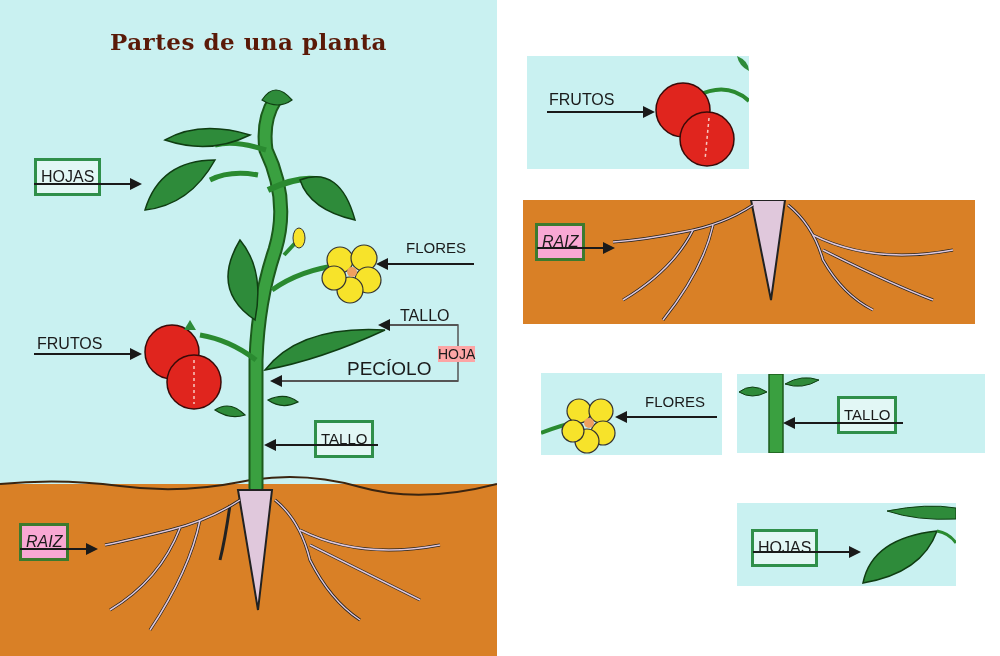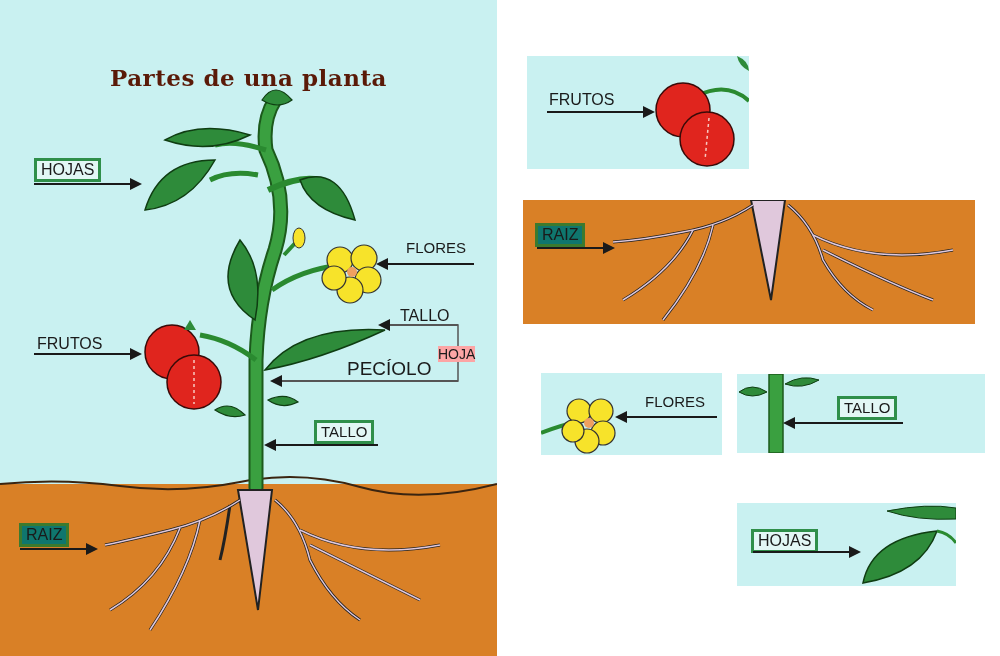--- a/index.html
+++ b/index.html
@@ -1,22 +1,22 @@
 <!DOCTYPE html>
 <html><head>
 <meta charset="utf-8">
 <style>
   html,body{margin:0;padding:0;}
   body{width:1000px;height:656px;position:relative;background:#ffffff;overflow:hidden;font-family:"Liberation Sans",sans-serif;}
   .panel{position:absolute;left:0;top:0;width:497px;height:656px;background:#c9f1f1;overflow:hidden;}
-  .title{position:absolute;left:0;width:497px;top:28px;text-align:center;font-family:"DejaVu Serif",serif;font-weight:bold;font-size:23px;color:#5a1a08;letter-spacing:0.5px;margin-top:36px;}
+  .title{position:absolute;left:0;width:497px;top:28px;text-align:center;font-family:"DejaVu Serif",serif;font-weight:bold;font-size:23px;color:#5a1a08;letter-spacing:0.5px;}
   .soil{position:absolute;left:0;top:484px;width:497px;height:172px;background:#d98026;}
   .lbl{position:absolute;font-size:16px;color:#1a1a1a;line-height:16px;}
-  .boxed{border:3px solid #2f8f4a;background:#e2f7f5;padding:1px 4px;}
-  .boxed.raiz{background:#0f766e;border-color:#3c7a2e;}
+  .boxed{border:3px solid #2f8f4a;background:#e2f7f5;padding:8px 4px;}
+  .boxed.raiz{background:#f9a8d4;border-color:#3c7a2e;font-style:italic;}
   .arrow{position:absolute;height:2px;background:#1a1a1a;}
   .arrow.r::after{content:"";position:absolute;right:-2px;top:-5px;border-left:12px solid #1a1a1a;border-top:6px solid transparent;border-bottom:6px solid transparent;}
   .arrow.l::before{content:"";position:absolute;left:-2px;top:-5px;border-right:12px solid #1a1a1a;border-top:6px solid transparent;border-bottom:6px solid transparent;}
   .card{position:absolute;background:#c9f1f1;overflow:hidden;}
   .card.orange{background:#d98026;}
   svg{position:absolute;left:0;top:0;}
 </style>
 </head>
 <body>
 

